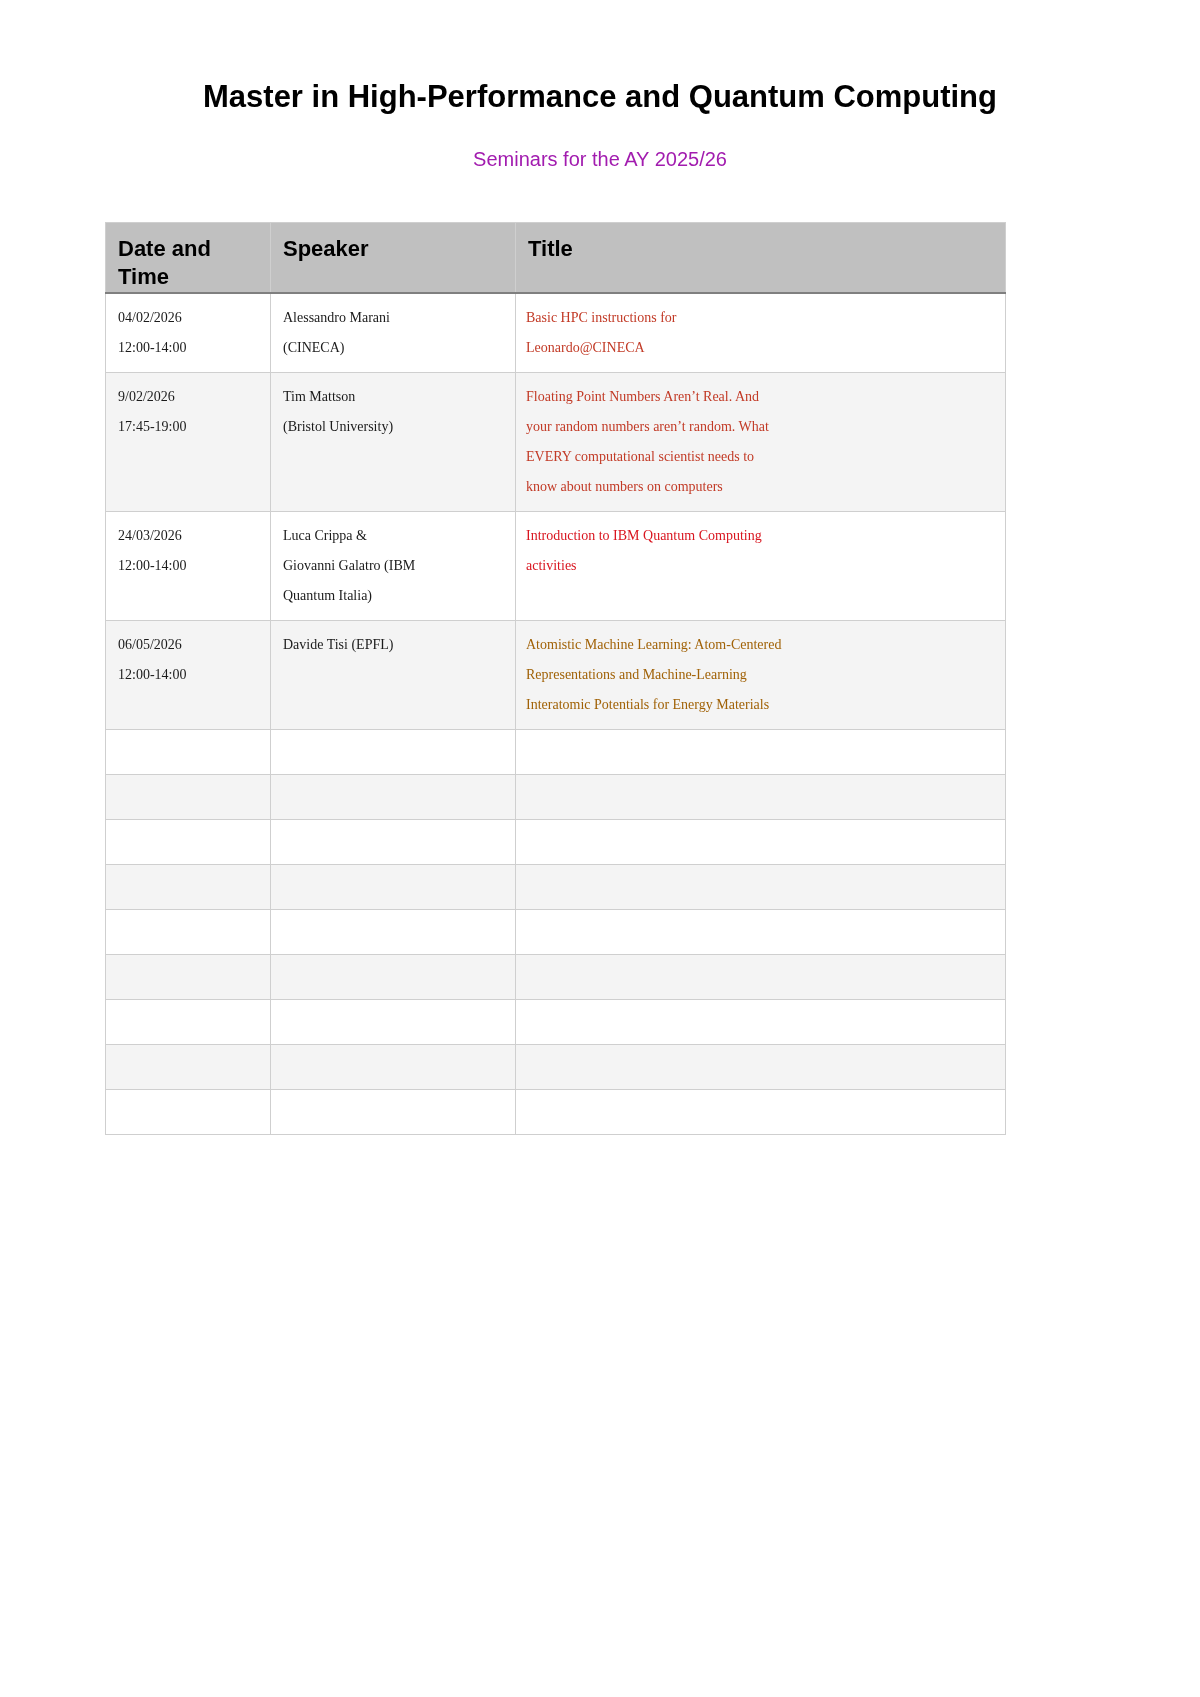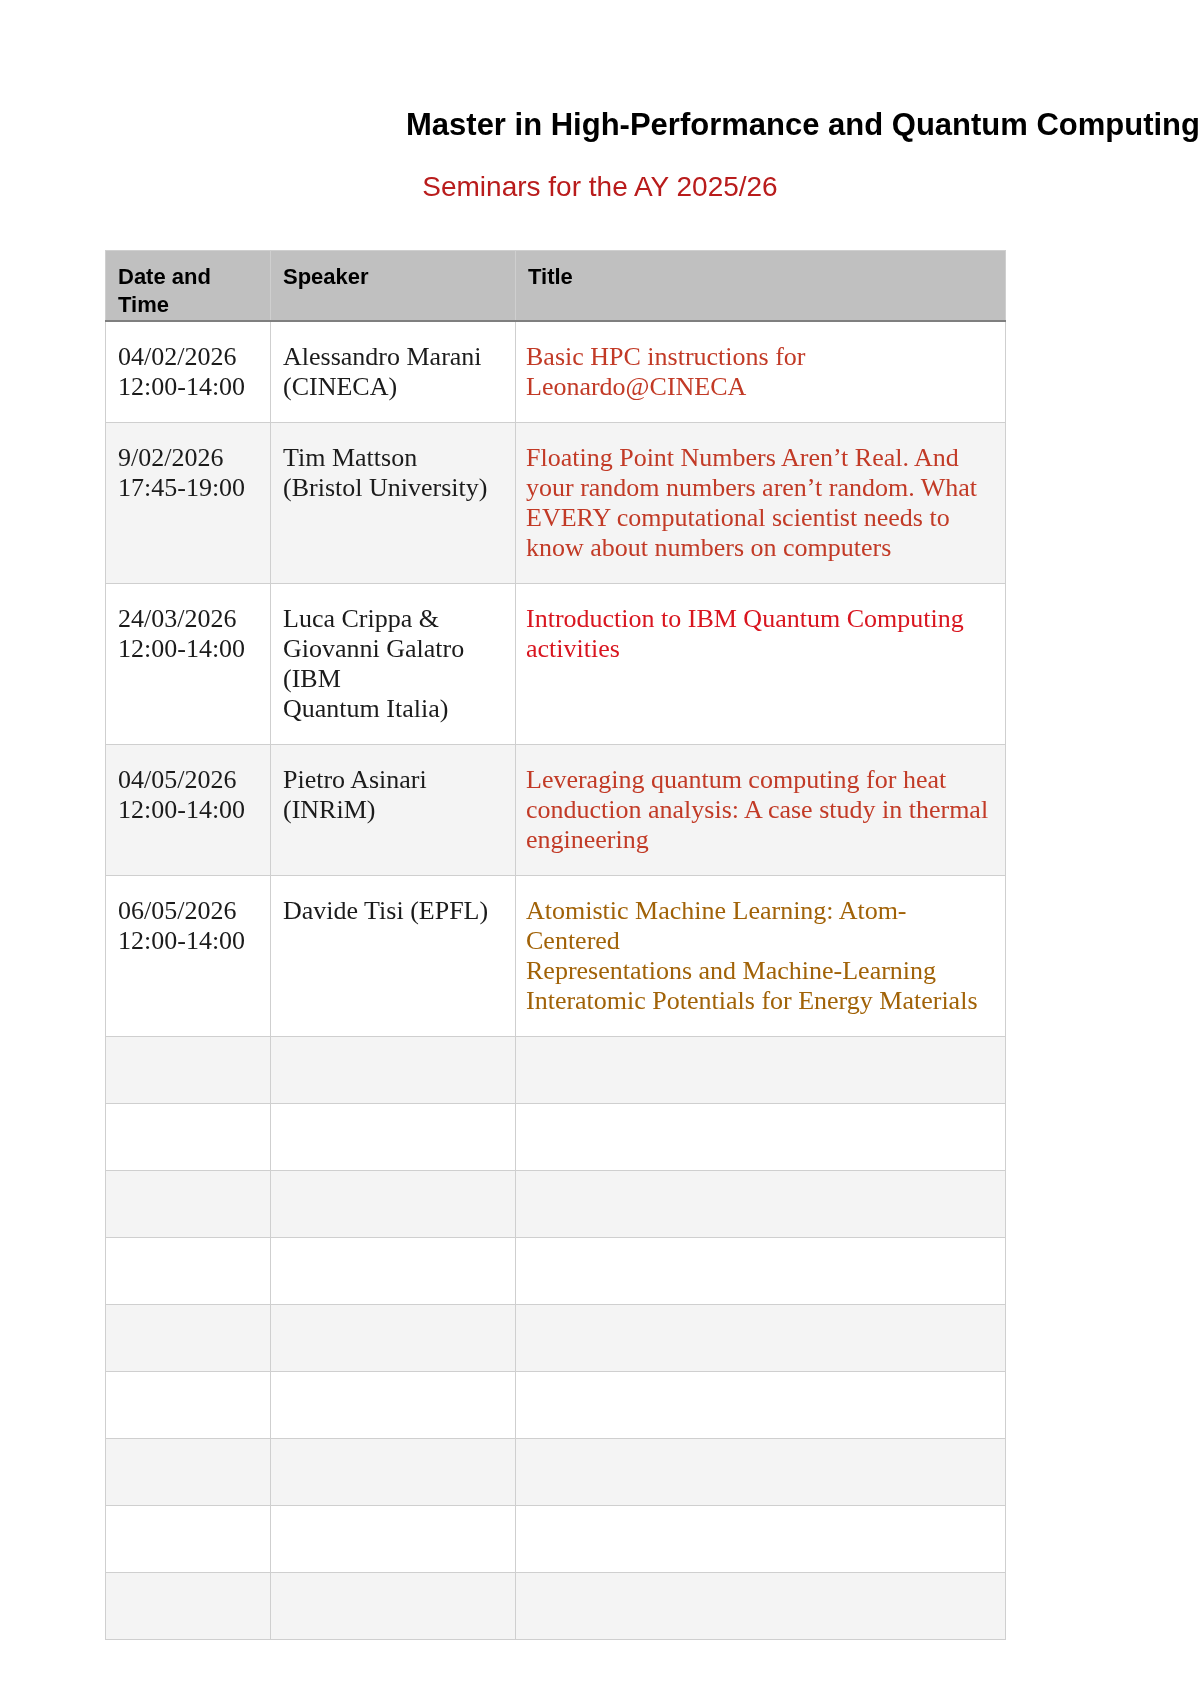--- a/index.html
+++ b/index.html
@@ -14,37 +14,37 @@
     color: var(--body-text, #1b1b1b);
   }
   .page {
     position: relative;
     width: 1200px;
     height: 1697px;
     overflow: hidden;
   }
   .page-title {
     margin: 0;
-    padding-top: 108px;
-    text-align: right;
+    padding-top: 80px;
+    text-align: center;
     font-family: "Liberation Sans", sans-serif;
     font-weight: bold;
     font-size: 31px;
     line-height: 34px;
     color: #000000;
   }
   .page-subtitle {
     margin: 0;
     padding-top: 30px;
     text-align: center;
     font-family: "Liberation Sans", sans-serif;
     font-weight: normal;
-    font-size: 28px;
+    font-size: 20px;
     line-height: 30px;
-    color: #b91c1c;
+    color: #a21caf;
   }
   table.seminars {
     border-collapse: collapse;
     table-layout: fixed;
     width: 900px;
     margin: 48px 0 0 105px;
   }
   col.c-date    { width: 165px; }
   col.c-speaker { width: 245px; }
   col.c-title   { width: 490px; }
@@ -57,22 +57,22 @@
     text-align: left;
     vertical-align: top;
     padding: 12px 12px 1px 12px;
     border: 1px solid var(--border-color, #cfcfcf);
     border-bottom: 2px solid var(--header-divider, #7f7f7f);
     color: #000000;
   }
   td {
     border: 1px solid var(--border-color, #cfcfcf);
     vertical-align: top;
-    padding: 20px 12px;
-    font-size: 26px;
+    padding: 9px 12px;
+    font-size: 14px;
     line-height: 30px;
   }
   td.col-title { padding-left: 10px; }
   .seminar-title { font-weight: normal; }
   tbody tr:nth-child(even) { background: var(--row-alt-bg, #f4f4f4); }
   tbody tr.empty td { height: 26px; }
 </style>
 </head>
 <body>
 
@@ -134,34 +134,20 @@
             <div>Giovanni Galatro (IBM</div>
             <div>Quantum Italia)</div>
           </td>
     <td class="col-title seminar-title" style="color: rgb(217, 21, 31);">
             <div>Introduction to IBM Quantum Computing</div>
             <div>activities</div>
           </td>
   </tr>
         <tr>
     <td class="col-date">
-      <div>04/05/2026</div>
-      <div>12:00-14:00</div>
-    </td>
-    <td class="col-speaker">
-            <div>Pietro Asinari (INRiM)</div>
-          </td>
-    <td class="col-title seminar-title" style="color: rgb(194, 58, 38);">
-            <div>Leveraging quantum computing for heat</div>
-            <div>conduction analysis: A case study in thermal</div>
-            <div>engineering</div>
-          </td>
-  </tr>
-        <tr>
-    <td class="col-date">
       <div>06/05/2026</div>
       <div>12:00-14:00</div>
     </td>
     <td class="col-speaker">
             <div>Davide Tisi (EPFL)</div>
           </td>
     <td class="col-title seminar-title" style="color: #a16207;">
             <div>Atomistic Machine Learning: Atom-Centered</div>
             <div>Representations and Machine-Learning</div>
             <div>Interatomic Potentials for Energy Materials</div>

